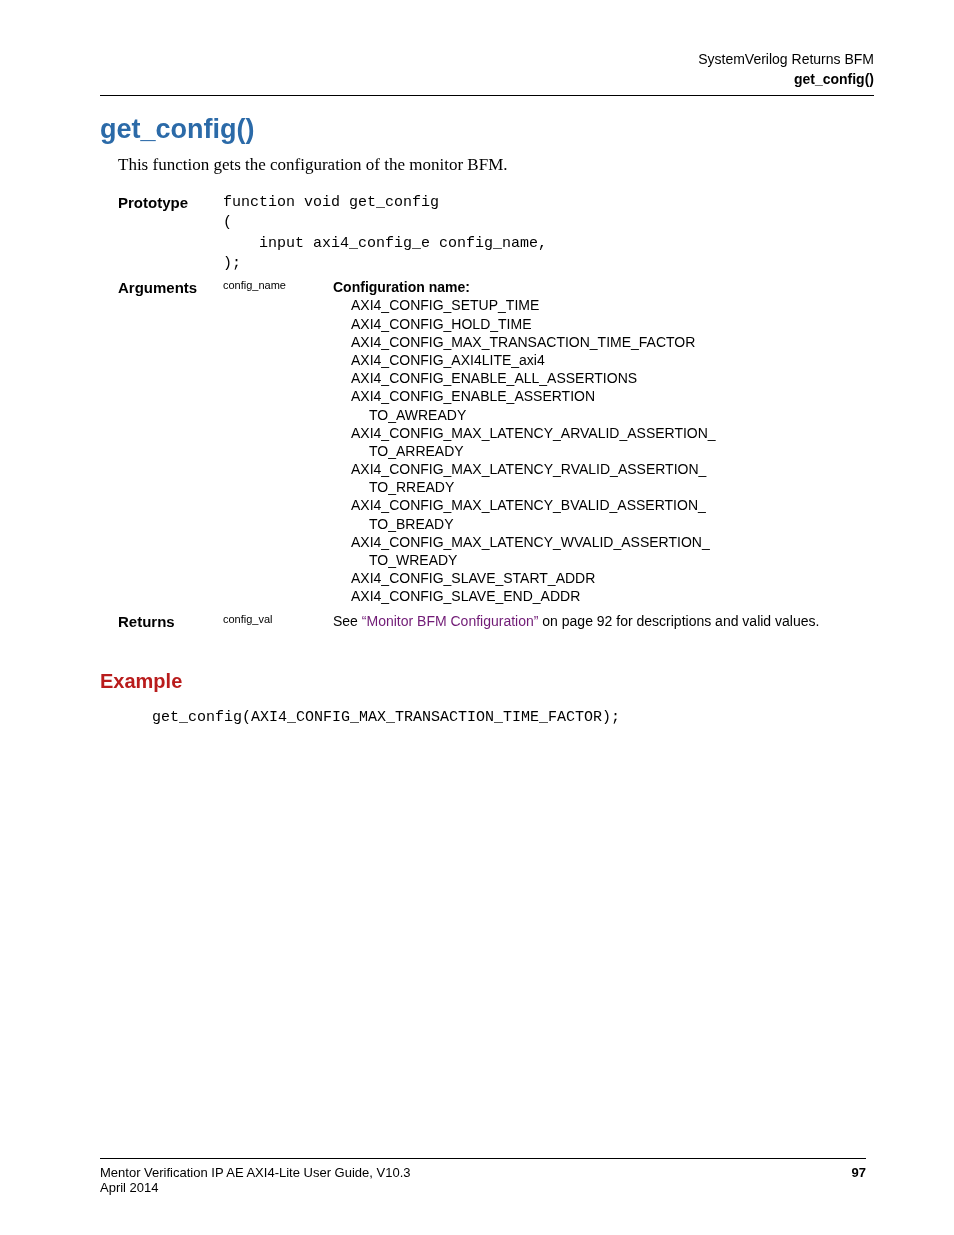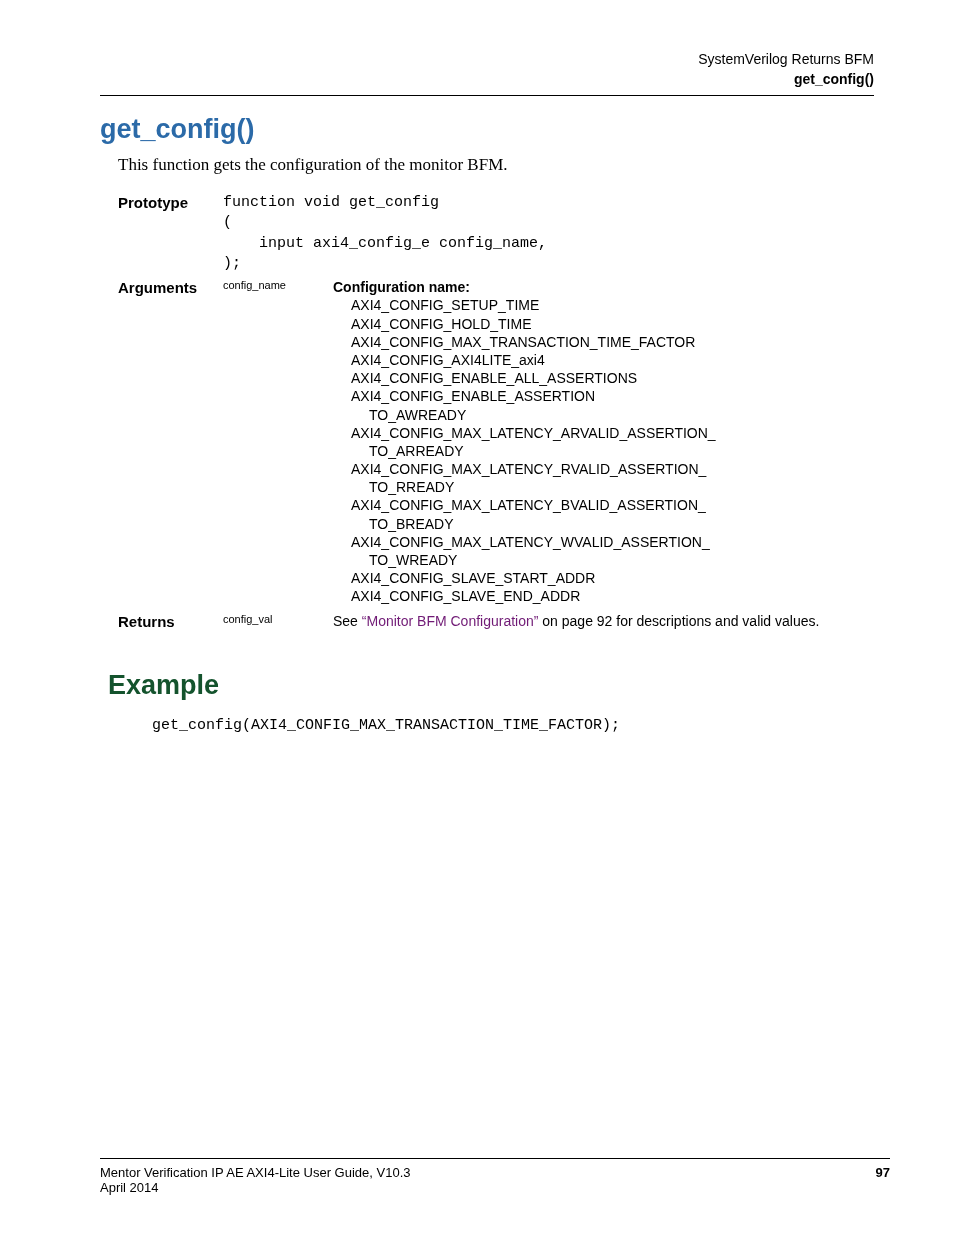--- a/index.html
+++ b/index.html
@@ -73,37 +73,37 @@
   .config-list .item {
     font-size: 14px;
     line-height: 1.3;
     padding-left: 18px;
   }
   .config-list .sub {
     padding-left: 36px;
   }
   .link { color: #701a75; }
   .example-heading {
-    font-size: 27px;
+    font-size: 20px;
     font-weight: bold;
-    color: #14532d;
+    color: #b91c1c;
     margin-top: 40px;
-    margin-left: 8px;
+    margin-left: 0;
   }
   .example-code {
     font-family: "Courier New", monospace;
     font-size: 15px;
     margin-top: 16px;
     margin-left: 52px;
   }
   .footer {
     position: absolute;
     bottom: 40px;
     left: 100px;
-    right: 64px;
+    right: 88px;
   }
   .footer-rule {
     border: none;
     border-top: 1px solid #000;
     margin-bottom: 6px;
   }
   .footer-row {
     display: flex;
     justify-content: space-between;
     font-size: 13px;

